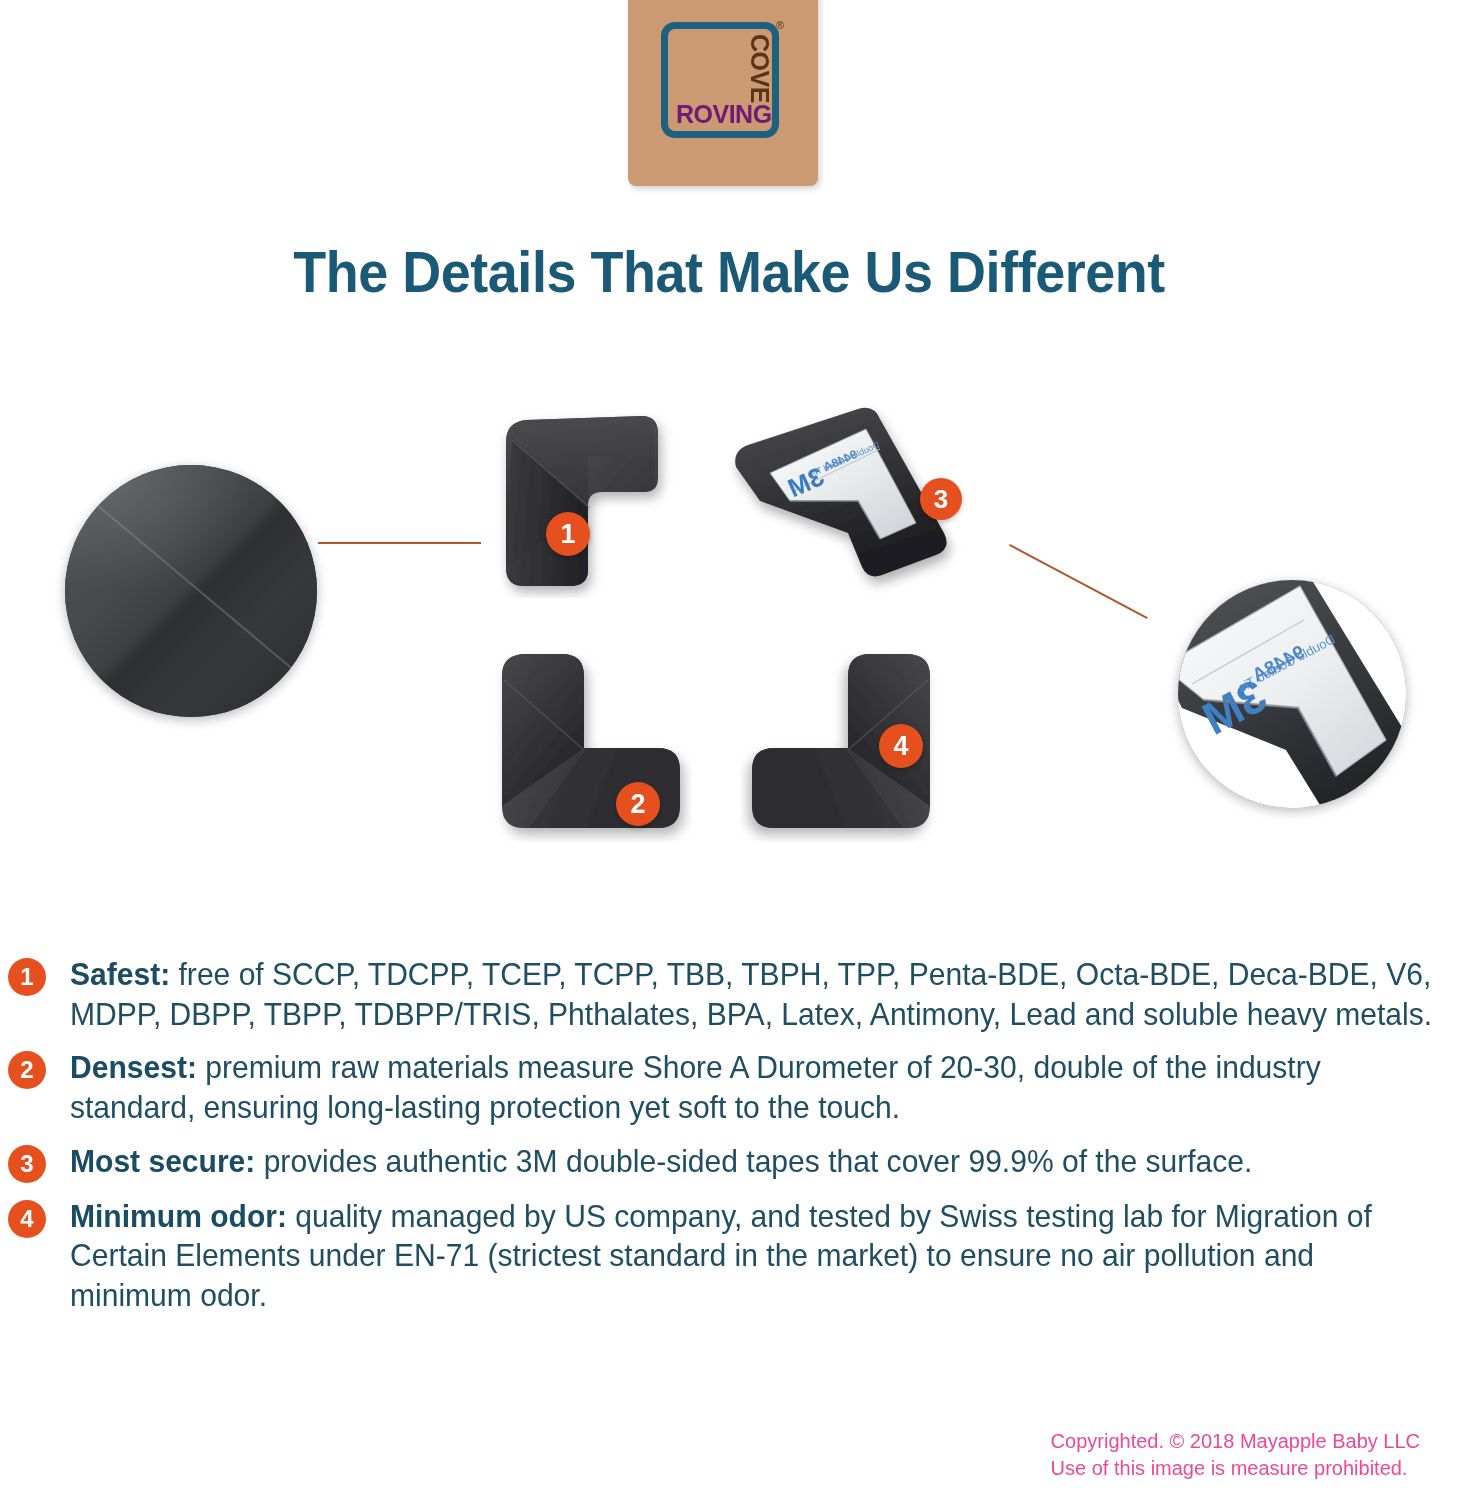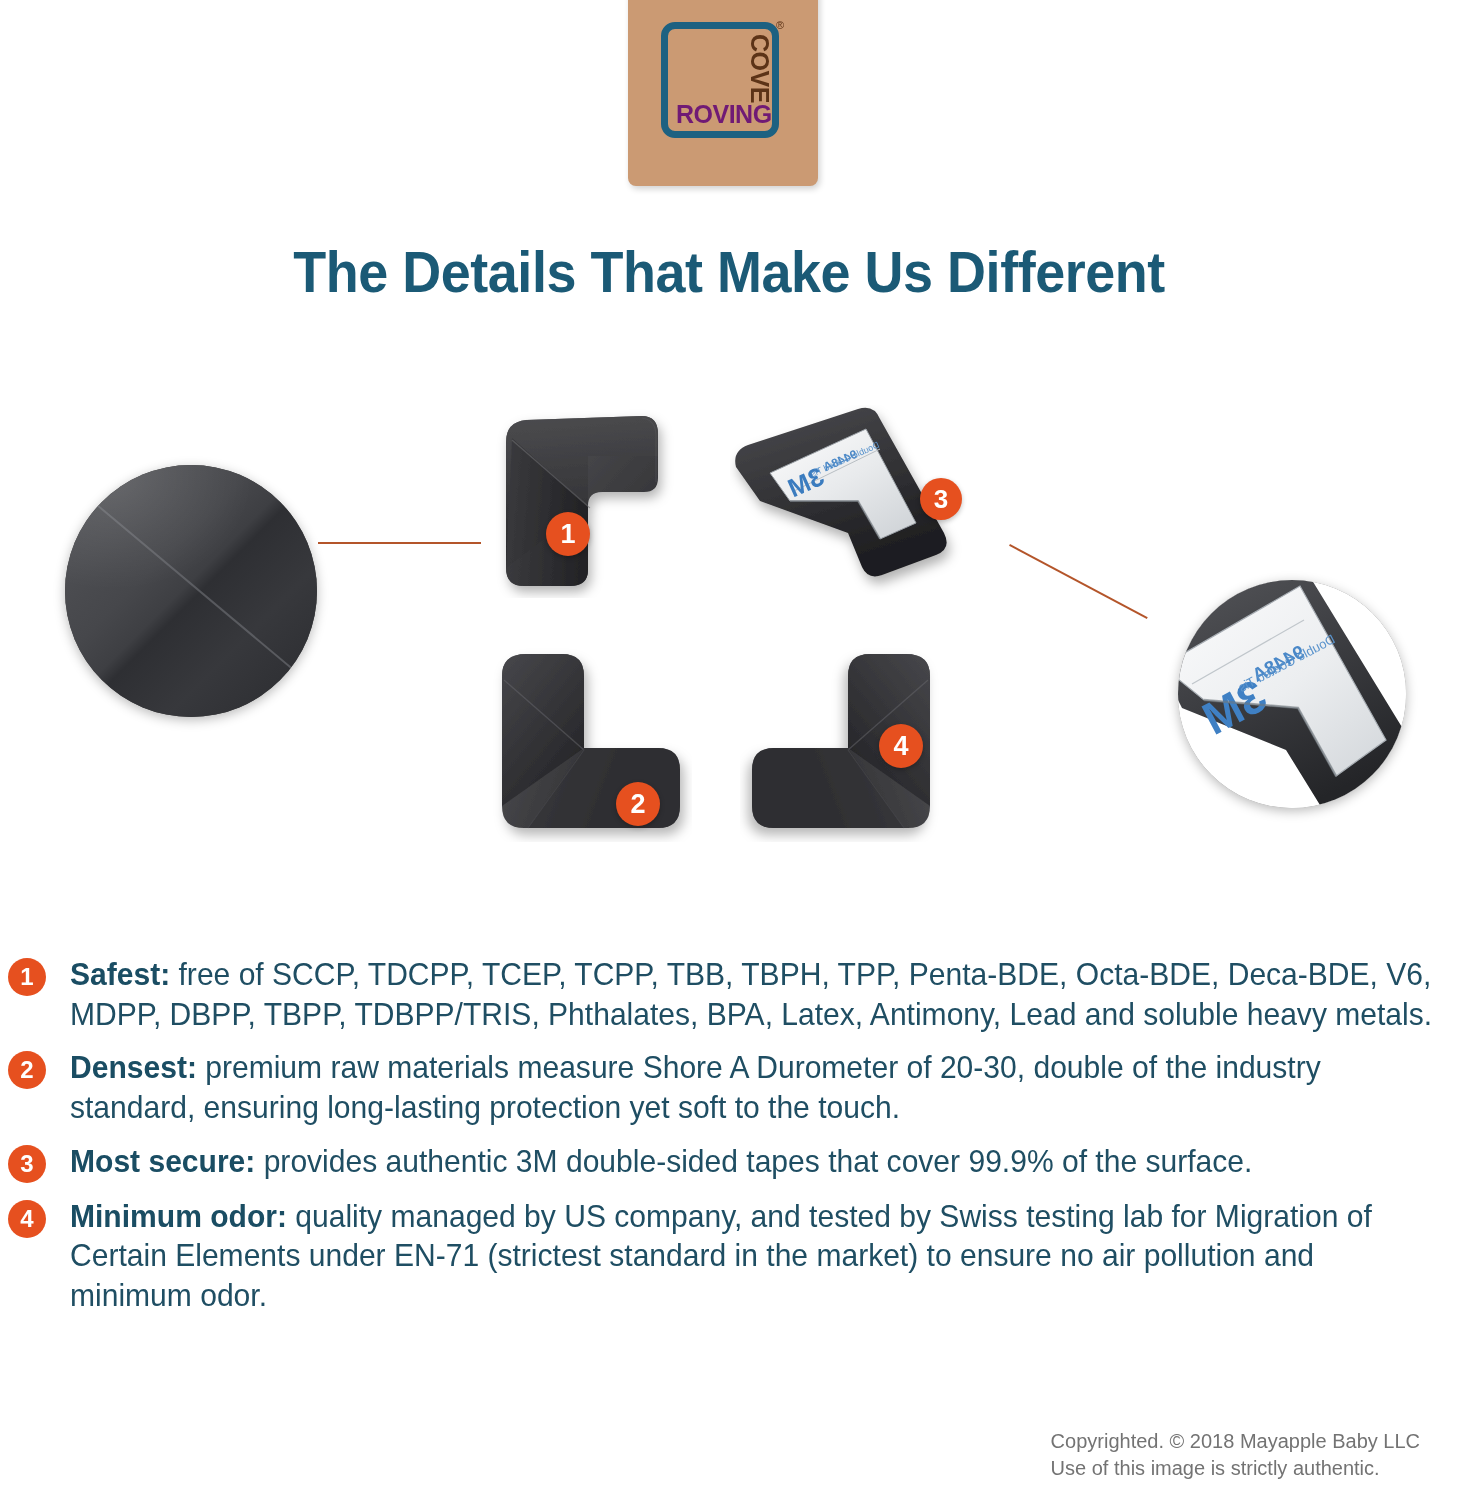--- a/index.html
+++ b/index.html
@@ -167,21 +167,21 @@
   .feature-text b { font-weight: bold; color: #1a4d63; }
 
   
   .footer {
     position: absolute;
     right: 38px;
     bottom: 18px;
     text-align: left;
     font-size: 20px;
     line-height: 1.34;
-    color: #737373;
+    color: #ec4899;
   }
 </style>
 </head>
 <body>
 
 <div class="logo-panel">
   <div class="logo-mark">
     <span class="logo-roving">ROVING</span>
     <span class="logo-cove">COVE</span>
     <span class="logo-reg">®</span>
@@ -373,14 +373,14 @@
 
   <div class="feature-row">
     <div class="list-badge">4</div>
     <div class="feature-text"><b>Minimum odor:</b><span> quality managed by US company, and tested by Swiss testing lab for Migration of Certain Elements under EN-71 (strictest standard in the market) to ensure no air pollution and minimum odor.</span></div>
   </div>
 
 </div>
 
 <div class="footer">
   <div>Copyrighted. © 2018 Mayapple Baby LLC</div>
-  <div>Use of this image is strictly authentic.</div>
+  <div>Use of this image is measure prohibited.</div>
 </div>
 
 </body></html>

